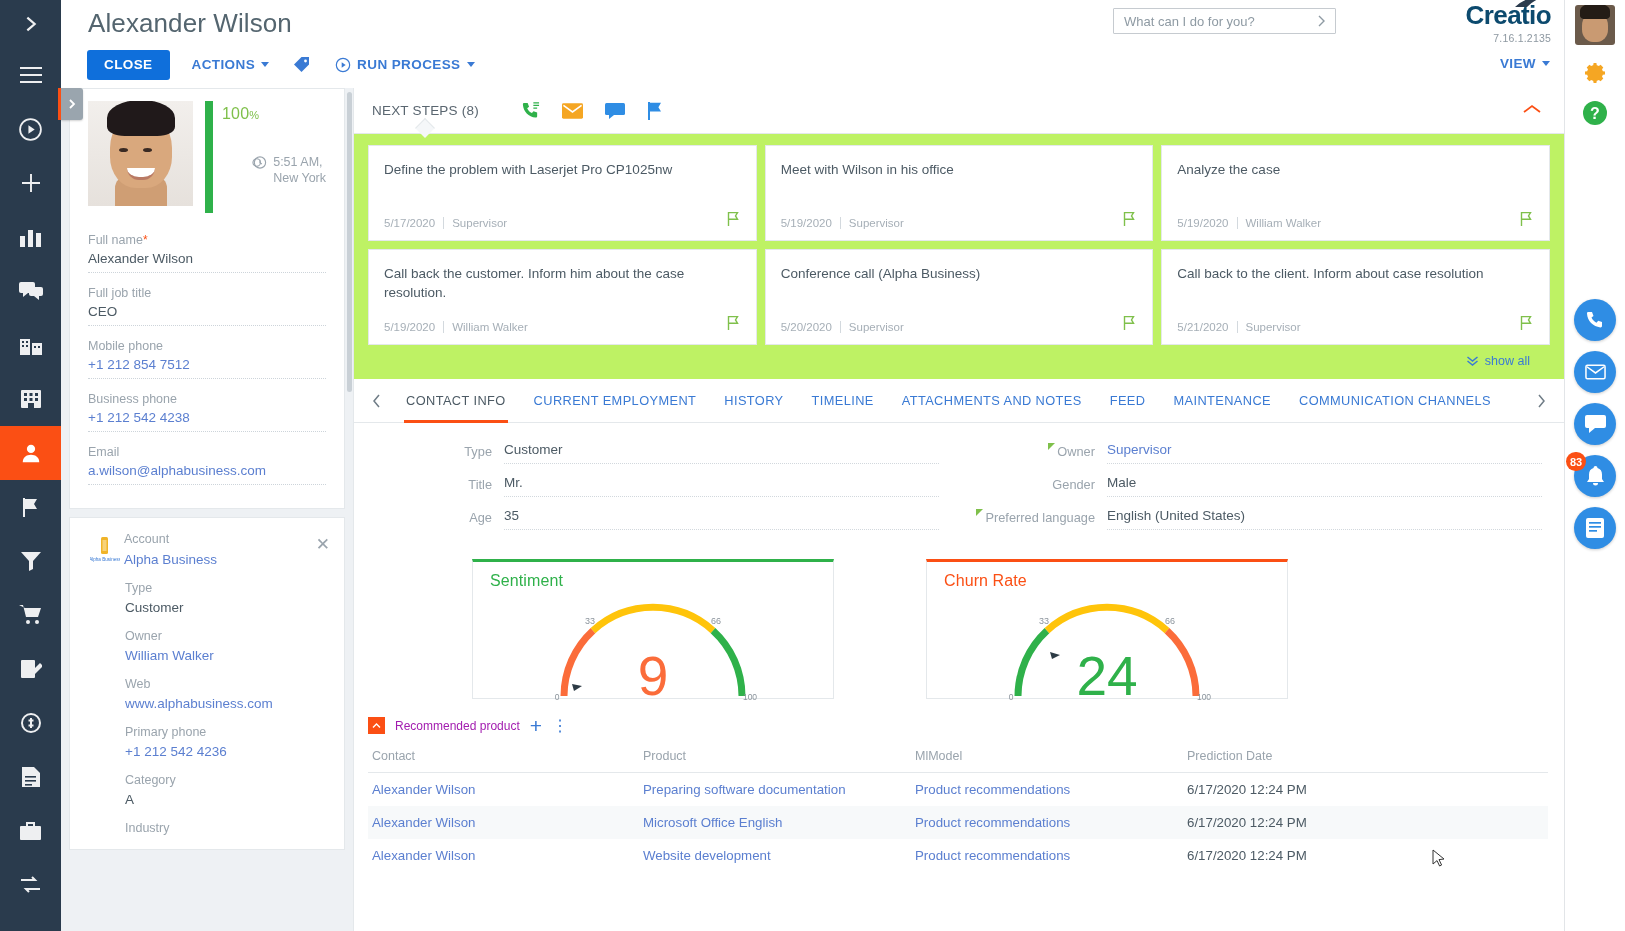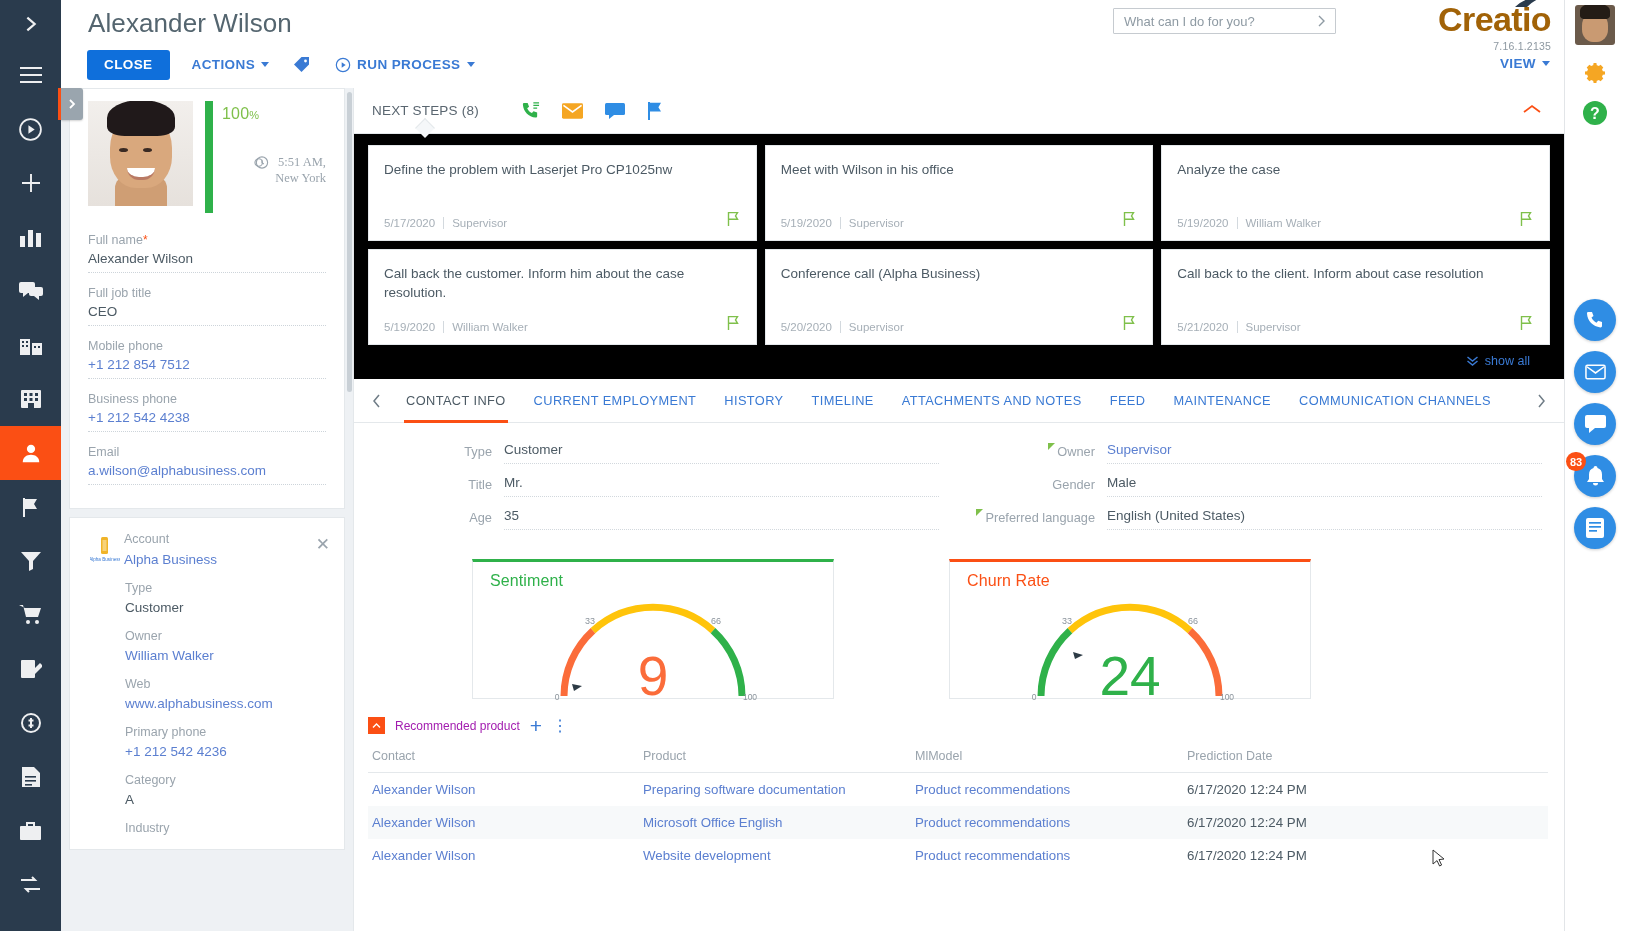--- a/index.html
+++ b/index.html
@@ -90,21 +90,21 @@
   .search-box {
     width: 223px; height: 26px; border: 1px solid #c6cbd0; background: #fff;
     display: flex; align-items: center; padding: 0 7px 0 10px; border-radius: 1px;
   }
   .search-box input {
     border: none; outline: none; flex: 1; font-size: 13px; color: #4e5a63;
     font-family: "Liberation Sans", sans-serif; background: transparent;
   }
   .search-box input::placeholder { color: #8e9aa3; }
   .logo-wrap { position: absolute; right: 13px; top: 2px; text-align: right; }
-  .logo-text { font-size: 34px; color: #a16207; font-weight: 600; letter-spacing: -.6px; line-height: 1; position: relative; }
+  .logo-text { font-size: 26px; color: #0c4a6e; font-weight: 600; letter-spacing: -.6px; line-height: 1; position: relative; }
   .logo-swoosh { position: absolute; right: 2px; top: -7px; }
   .logo-ver { font-size: 10.5px; color: #8d98a1; margin-top: 4px; letter-spacing: .2px; }
   .view-link { position: absolute; right: 14px; top: 56px; color: #3a7ad4; font-size: 13.5px; font-weight: 600; letter-spacing: .4px; cursor: pointer; display: flex; align-items: center; gap: 6px; }
 
   
   .body-split { display: flex; height: calc(931px - 88px); background: #eef1f4; }
 
   
   .profile-col { width: 292px; flex: 0 0 292px; background: #eef1f4; padding: 0 0 0 0; overflow: hidden; }
   .card { background: #fff; border: 1px solid #e4e8eb; margin: 0 8px 8px 8px; }
@@ -119,21 +119,21 @@
   .photo .hairtop { position:absolute; left:50%; top:16%; transform:translate(-50%,-50%); width:68px; height:36px; background:#20191a; border-radius:50% 50% 26% 26%; }
   .photo .eyeL, .photo .eyeR { position:absolute; top:45%; width:9px; height:4px; background:#3a2a23; border-radius:50%; }
   .photo .eyeL { left:31px; } .photo .eyeR { left:55px; }
   .photo .mouth { position:absolute; left:50%; top:64%; transform:translateX(-50%); width:28px; height:12px; background:#fff; border-radius: 0 0 14px 14px; border-bottom:3px solid #b97a64;}
   .pct-bar { width: 8px; height: 112px; background: #2fb14a; margin-left: 12px; flex: 0 0 8px; }
   .pct-info { margin-left: 9px; padding-top: 4px; flex: 1; }
   .pct-num { font-size: 16px; color: #7fc04b; letter-spacing: .2px; }
   .pct-num .unit { font-size: 11px; }
   .time-row {
     margin-top: 31px; display: flex; align-items: flex-start; gap: 6px;
-    font-size: 12.5px; color: #9aa4ad; line-height: 16px; justify-content: flex-end; text-align: right; font-family: Liberation Serif, serif;
+    font-size: 12.5px; color: #9aa4ad; line-height: 16px; justify-content: flex-end; 
   }
 
   .fields { padding: 4px 18px 10px 18px; }
   .field { margin-bottom: 13px; }
   .field-label { font-size: 12.5px; color: #9aa4ad; margin-bottom: 4px; }
   .field-label .req { color: #fb4f14; font-size: 12px; }
   .field-value {
     font-size: 13.5px; color: #4c5a64; border-bottom: 1px dotted #cdd4da; padding-bottom: 6px; min-height: 20px;
   }
   .field-value.link { color: #5b7fd0; }
@@ -162,21 +162,21 @@
     height: 46px; display: flex; align-items: center;
   }
   .ns-title::after {
     content:""; position:absolute; left:50%; bottom:-1px; transform:translateX(-50%) rotate(45deg);
     width:13px; height:13px; background:#f5f7f9; border-left:1px solid #e4e8eb; border-top:1px solid #e4e8eb;
   }
   .ns-icons { display: flex; align-items: center; gap: 22px; margin-left: 42px; }
   .ns-icons > span { cursor: pointer; display: flex; }
   .ns-collapse { position: absolute; right: 22px; top: 14px; cursor: pointer; }
 
-  .ns-body { background: #000000; padding: 11px 14px 2px 14px; }
+  .ns-body { background: #bef264; padding: 11px 14px 2px 14px; }
   .ns-grid { display: grid; grid-template-columns: repeat(3, 1fr); gap: 8px; }
   .ns-card {
     background: #fff; border: 1px solid #e4e8eb; height: 96px; padding: 14px 15px 0 15px;
     position: relative; cursor: pointer;
   }
   .ns-card .subj { font-size: 13.5px; color: #4c5a64; line-height: 19px; }
   .ns-card .meta {
     position: absolute; left: 15px; bottom: 11px; font-size: 11.5px; color: #a6afb7;
     display: flex; align-items: center; gap: 8px;
   }
@@ -214,21 +214,21 @@
   .ci-label .mark {
     position: absolute; left: auto; margin-left: -9px; top: 1px;
     width: 0; height: 0; border-top: 7px solid #7fc04b; border-right: 7px solid transparent;
   }
   .ci-value {
     flex: 1; font-size: 13.5px; color: #4c5a64; border-bottom: 1px dotted #d2d8dd; padding-bottom: 6px;
   }
   .ci-value.link { color: #5b7fd0; }
 
   
-  .gauges { display: flex; gap: 115px; padding: 18px 22px 0 118px; }
+  .gauges { display: flex; gap: 92px; padding: 18px 22px 0 118px; }
   .gauge-card { width: 362px; border: 1px solid #e4e8eb; border-top: 3px solid #2fb14a; background: #fff; padding: 10px 0 6px 0; position: relative; height: 140px; }
   .gauge-card.churn { border-top-color: #fb4f14; }
   .gauge-title { font-size: 16px; color: #2fb14a; padding-left: 17px; letter-spacing: .1px; }
   .gauge-card.churn .gauge-title { color: #fb4f14; }
   .gauge-svg { position: absolute; left: 50%; transform: translateX(-50%); top: 34px; }
 
   
   .rp-head { display: flex; align-items: center; gap: 10px; padding: 16px 0 0 14px; }
   .rp-toggle {
     width: 17px; height: 17px; background: #fb4f14; display: flex; align-items: center; justify-content: center; cursor: pointer;

